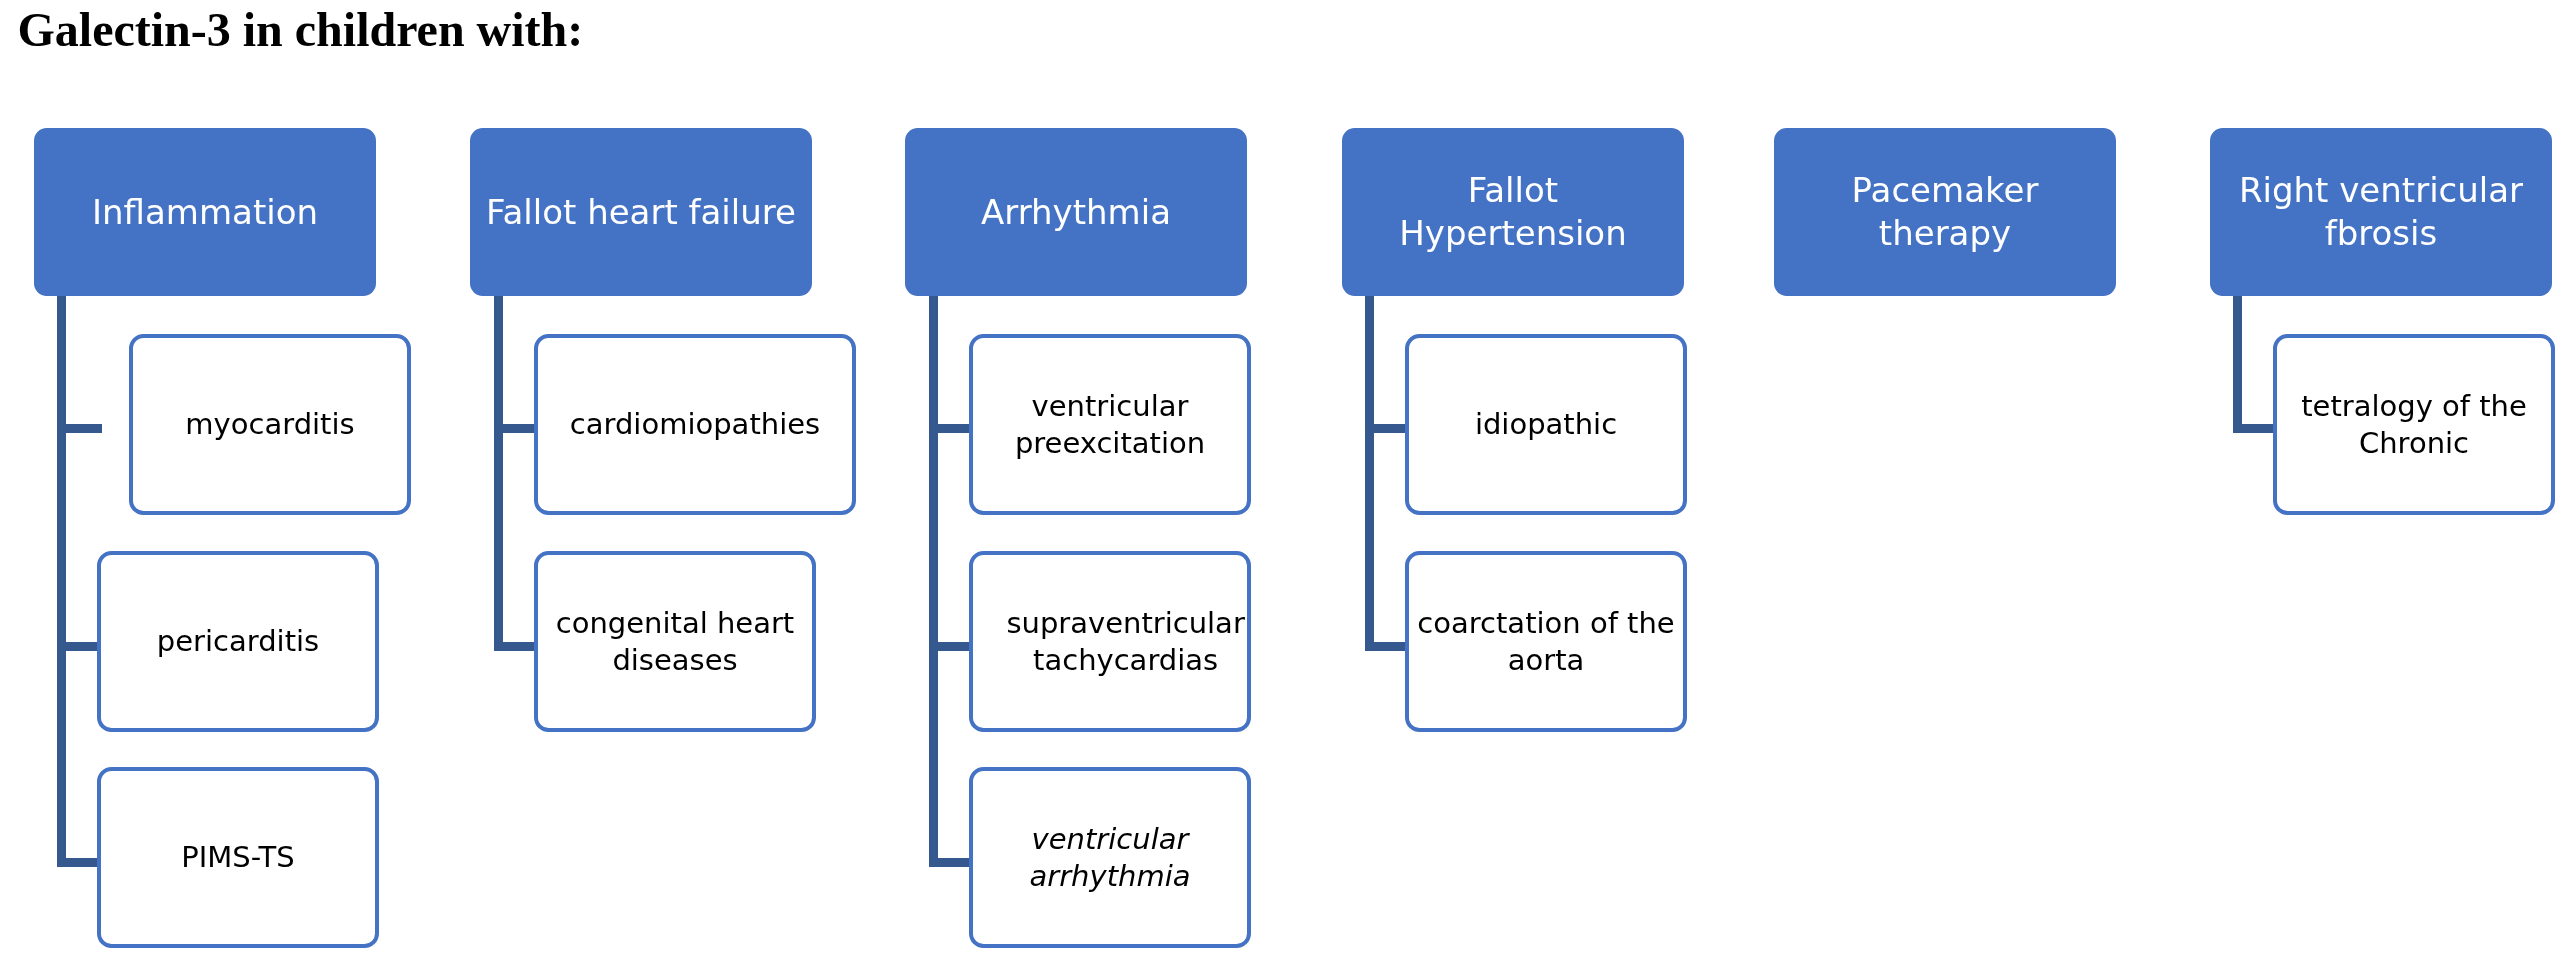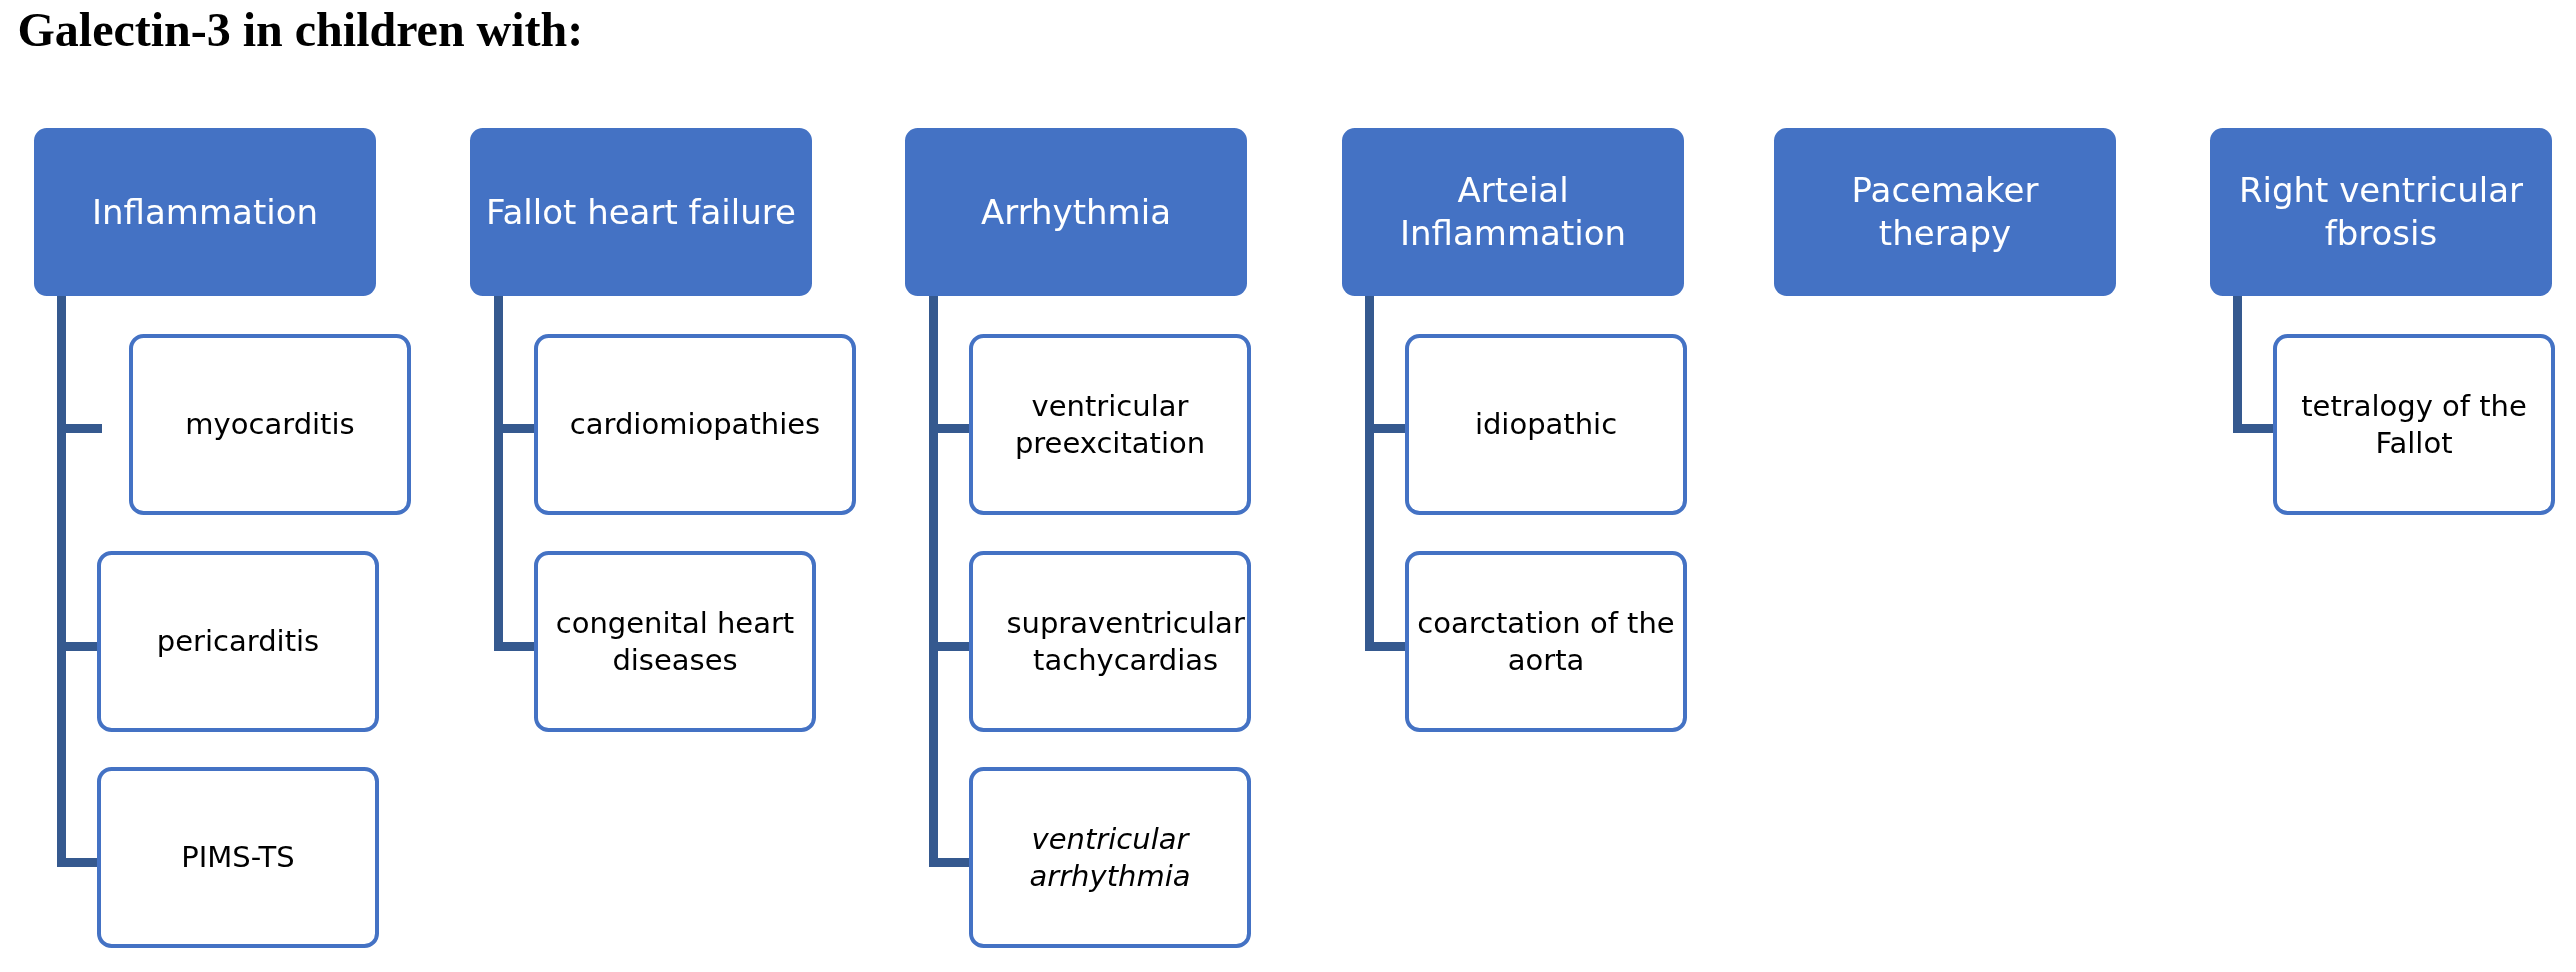--- a/index.html
+++ b/index.html
@@ -123,33 +123,33 @@
     <div class="trunk" style="left:929px; top:296px; height:570px;"></div>
     <div class="stub" style="left:929px; top:424px; width:45px;"></div>
     <div class="stub" style="left:929px; top:642px; width:45px;"></div>
     <div class="stub" style="left:929px; top:858px; width:45px;"></div>
     <div class="child-box" style="left:969px; top:334px; width:282px; height:181px;">ventricular preexcitation</div>
     <div class="child-box" style="left:969px; top:551px; width:282px; height:181px;padding-left:39px;">supraventricular tachycardias</div>
     <div class="child-box" style="left:969px; top:767px; width:282px; height:181px;font-style:italic;">ventricular arrhythmia</div>
   </div>
 
   <div class="column">
-    <div class="head-box" style="left:1342px; width:342px;">Arteial Inflammation</div>
+    <div class="head-box" style="left:1342px; width:342px;">Fallot Hypertension</div>
     <div class="trunk" style="left:1365px; top:296px; height:353px;"></div>
     <div class="stub" style="left:1365px; top:424px; width:45px;"></div>
     <div class="stub" style="left:1365px; top:642px; width:45px;"></div>
     <div class="child-box" style="left:1405px; top:334px; width:282px; height:181px;">idiopathic</div>
     <div class="child-box" style="left:1405px; top:551px; width:282px; height:181px;">coarctation of the aorta</div>
   </div>
 
   <div class="column">
     <div class="head-box" style="left:1774px; width:342px;">Pacemaker therapy</div>
   </div>
 
   <div class="column">
     <div class="head-box" style="left:2210px; width:342px;">Right ventricular fbrosis</div>
     <div class="trunk" style="left:2233px; top:296px; height:137px;"></div>
     <div class="stub" style="left:2233px; top:424px; width:45px;"></div>
-    <div class="child-box" style="left:2273px; top:334px; width:282px; height:181px;">tetralogy of the Fallot</div>
+    <div class="child-box" style="left:2273px; top:334px; width:282px; height:181px;">tetralogy of the Chronic</div>
   </div>
 
 </div>
 
 
 </body></html>

